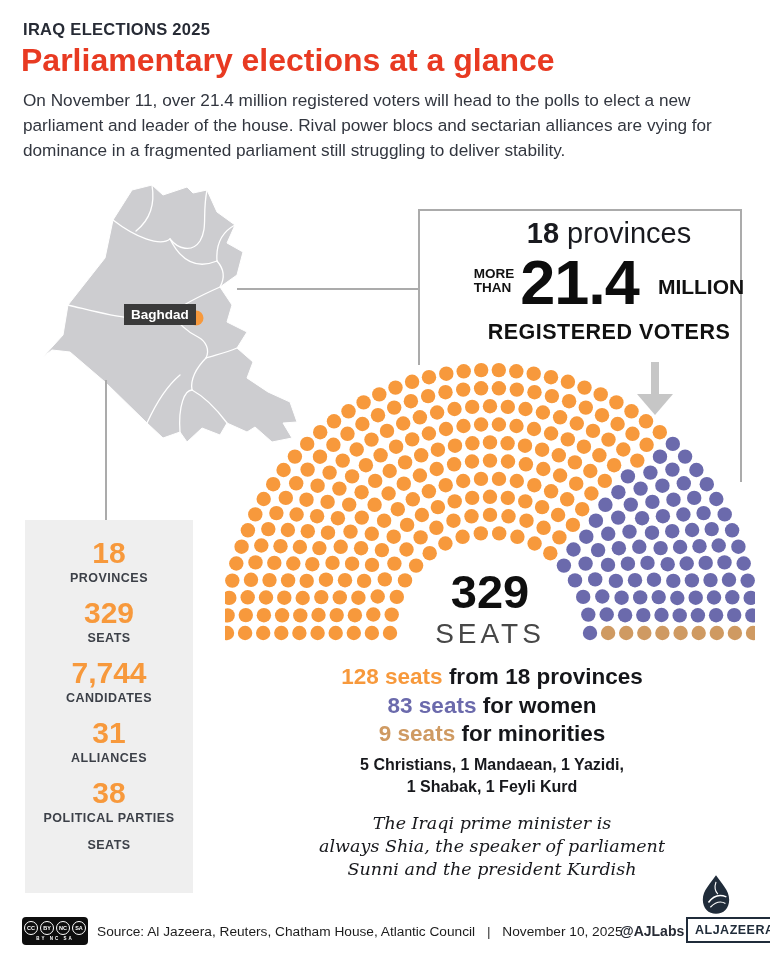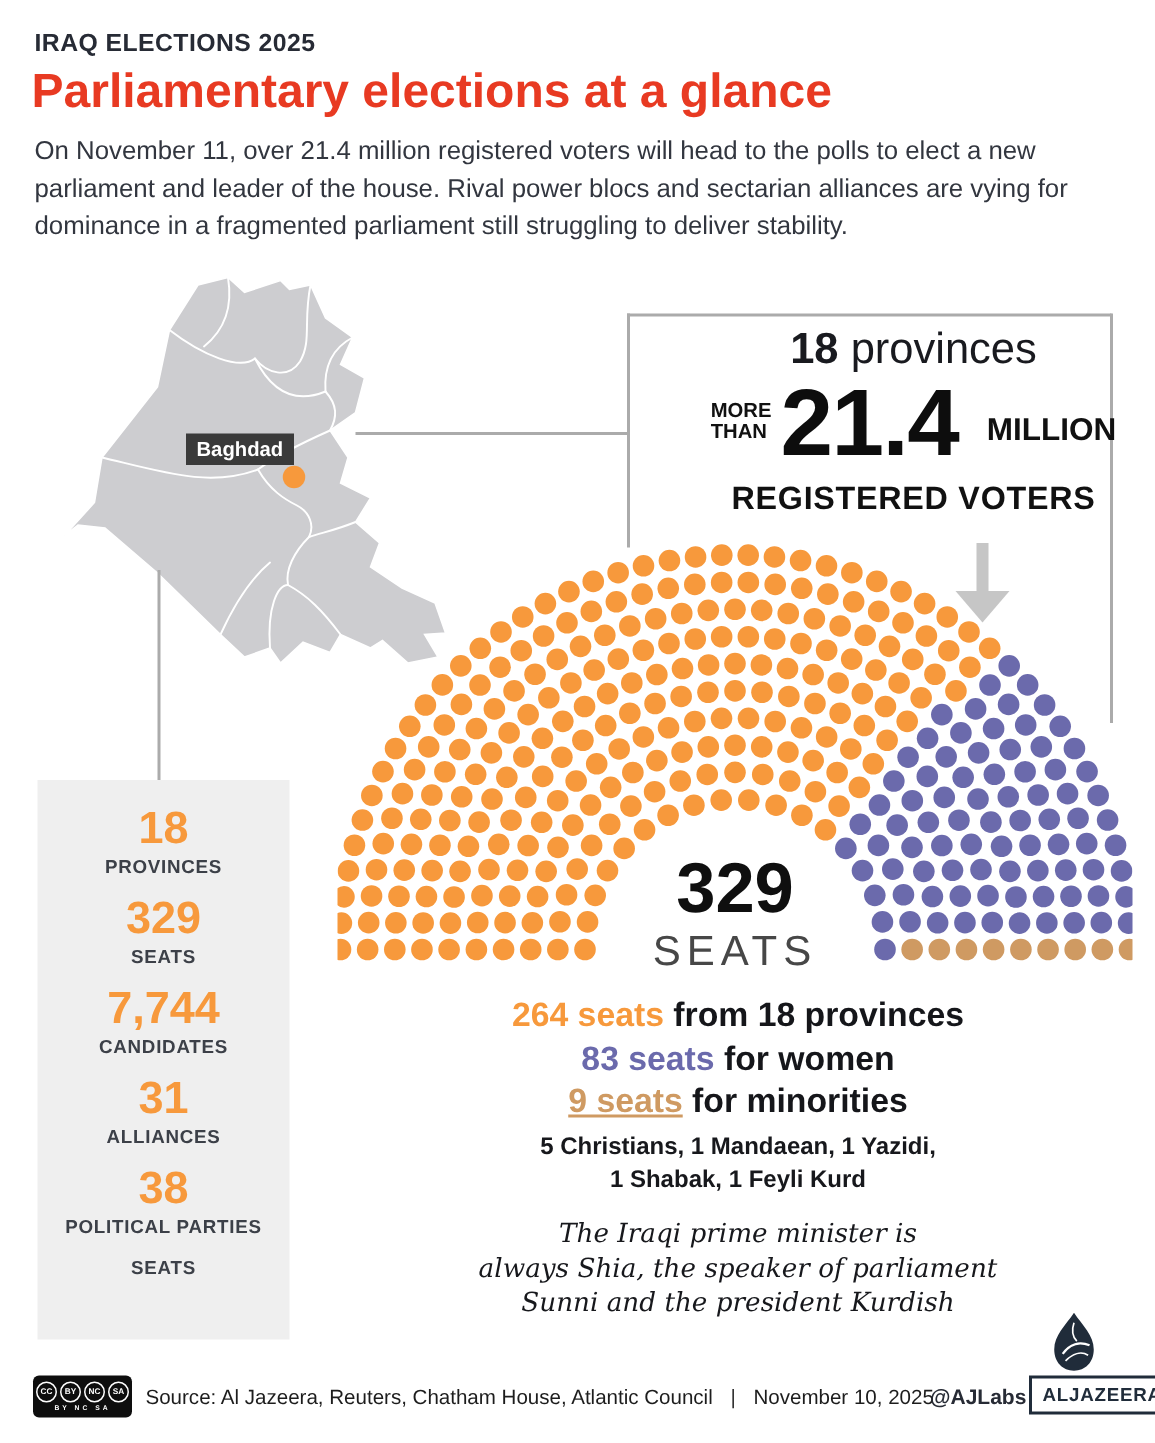--- a/index.html
+++ b/index.html
@@ -6,21 +6,21 @@
   body{font-family:"Liberation Sans","DejaVu Sans",sans-serif;}
   .canvas{position:relative;width:770px;height:962px;background:#fff;overflow:hidden;}
 
   
   .kicker{position:absolute;left:23px;top:20px;font-size:16.5px;font-weight:bold;letter-spacing:.3px;color:#272b35;}
   .title{position:absolute;left:21px;top:42px;margin:0;font-size:32px;font-weight:600;color:#e83a22;}
   .intro{position:absolute;left:23px;top:88px;width:726px;margin:0;font-size:17.2px;line-height:1.45;color:#32363f;}
 
   
   .map{position:absolute;left:20px;top:175px;width:320px;height:300px;}
-  .baghdad{position:absolute;left:104px;top:114px;display:flex;align-items:center;}
+  .baghdad{position:absolute;left:104px;top:129px;display:flex;align-items:center;}
   .baghdad-label{background:#3a3a3a;color:#fff;font-size:13.5px;font-weight:bold;padding:3px 7px;}
 
   
   .line{position:absolute;background:#ababab;}
   .ln-h{left:237px;top:288px;width:181px;height:1.5px;}
   .ln-v{left:105px;top:380px;width:1.5px;height:140px;}
   .bx-top{left:418px;top:209px;width:323px;height:1.5px;}
   .bx-left{left:418px;top:209px;width:1.5px;height:156px;}
   .bx-right{left:740px;top:209px;width:1.5px;height:273px;z-index:0;}
 
@@ -490,27 +490,27 @@
         <circle cx="528.0" cy="273.0" r="7.2" fill="#cf9a62"></circle>
       </svg>
   </div>
   <div class="center-text">
     <div class="center-big">329</div>
     <div class="center-small">SEATS</div>
   </div>
 
   <div class="legend">
     <div class="bk-line">
-      <span style="color: rgb(247, 153, 60);">264 seats</span><span> from 18 provinces</span>
+      <span style="color: rgb(247, 153, 60);">128 seats</span><span> from 18 provinces</span>
     </div>
     <div class="bk-line">
       <span style="color: rgb(107, 106, 172);">83 seats</span><span> for women</span>
     </div>
     <div class="bk-line">
-      <span style="color: rgb(207, 154, 98); text-decoration: underline;">9 seats</span><span> for minorities</span>
+      <span style="color: rgb(207, 154, 98);">9 seats</span><span> for minorities</span>
     </div>
     <div class="bk-details">
       <div>5 Christians, 1 Mandaean, 1 Yazidi,</div>
       <div>1 Shabak, 1 Feyli Kurd</div>
     </div>
     <div class="note">
       <div>The Iraqi prime minister is</div>
       <div>always Shia, the speaker of parliament</div>
       <div>Sunni and the president Kurdish</div>
     </div>

